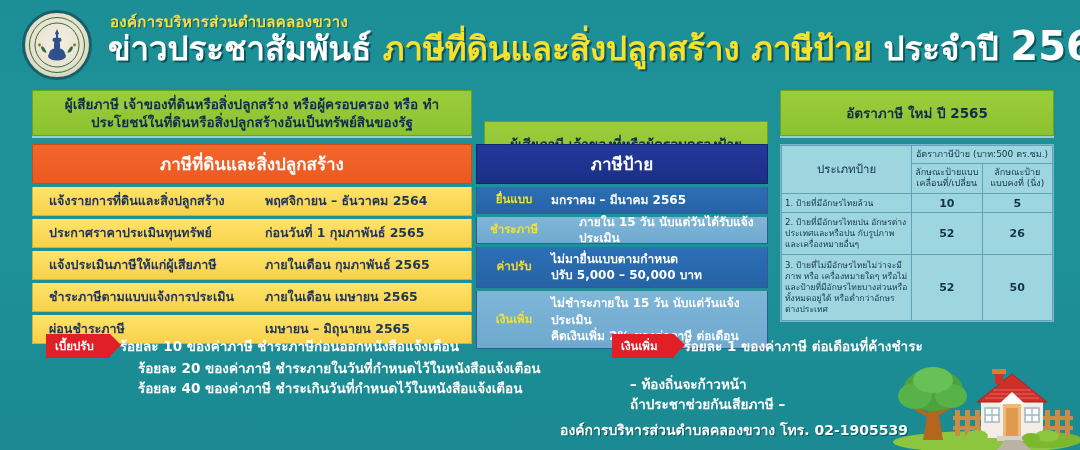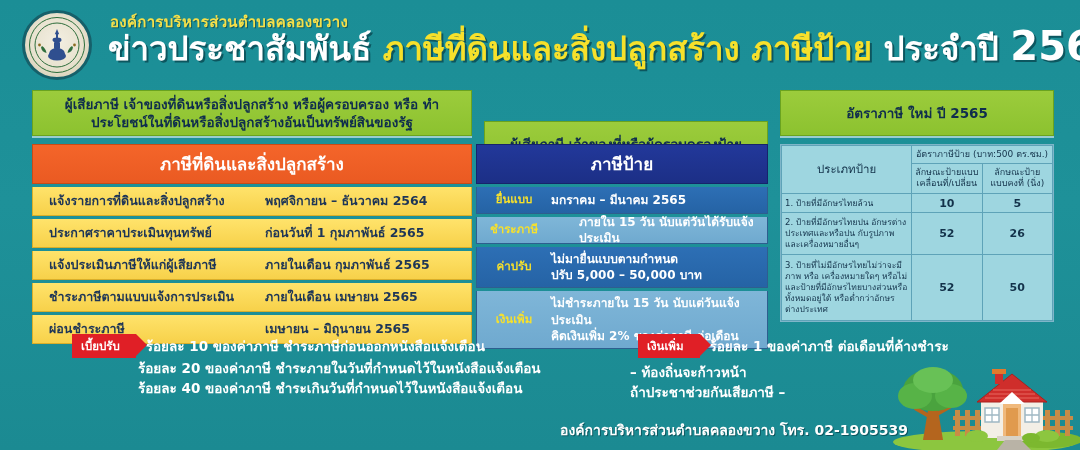--- a/index.html
+++ b/index.html
@@ -124,35 +124,34 @@
   #col3 td.desc{text-align:left;line-height:1.3;font-weight:normal;}
   #col3 td.num{text-align:center;font-size:11px;font-weight:bold;}
 
   
   .badge{
     display:inline-block;position:relative;
     background:#e01f26;color:#ffffff;
     font-size:11.5px;font-weight:bold;
     padding:3px 16px 3px 9px;
     vertical-align:middle;
-    margin-left:26px;
   }
   .badge:after{
     content:"";position:absolute;right:-11px;top:0;
     border-top:11px solid transparent;border-bottom:11px solid transparent;
     border-left:11px solid #e01f26;
   }
   #pen-left{position:absolute;left:46px;top:334px;width:520px;}
   #pen-right{position:absolute;left:612px;top:334px;width:340px;}
   .pen-lines{color:#ffffff;font-size:13.5px;font-weight:bold;line-height:1.5;}
   #pen-left .first,#pen-right .first{display:flex;align-items:center;gap:10px;}
   #pen-left .rest{margin-left:92px;}
   .slogan{
     color:#ffffff;font-size:13.5px;font-weight:bold;line-height:1.5;
-    margin-top:4px;margin-left:18px;
+    margin-top:16px;margin-left:18px;
   }
 
   
   #footer-line{
     position:absolute;left:28px;top:414px;
     color:#f7e12b;font-size:19px;font-weight:bold;font-style:italic;
     text-shadow:1px 1px 0 #0c565f;white-space:nowrap;
   }
   #footer-org{
     position:absolute;left:560px;top:419px;

